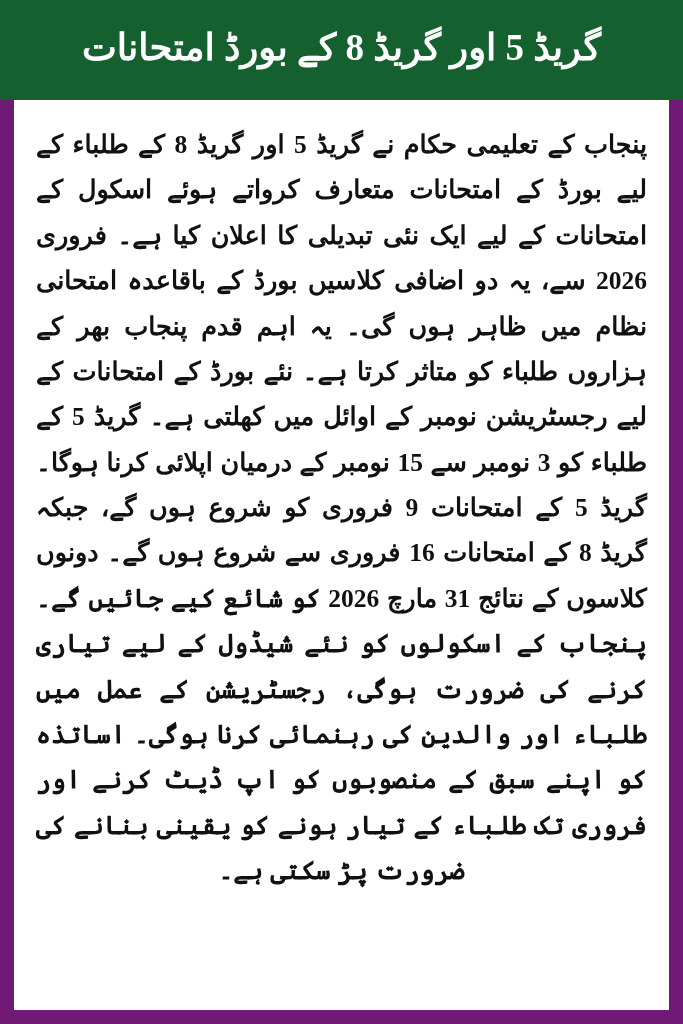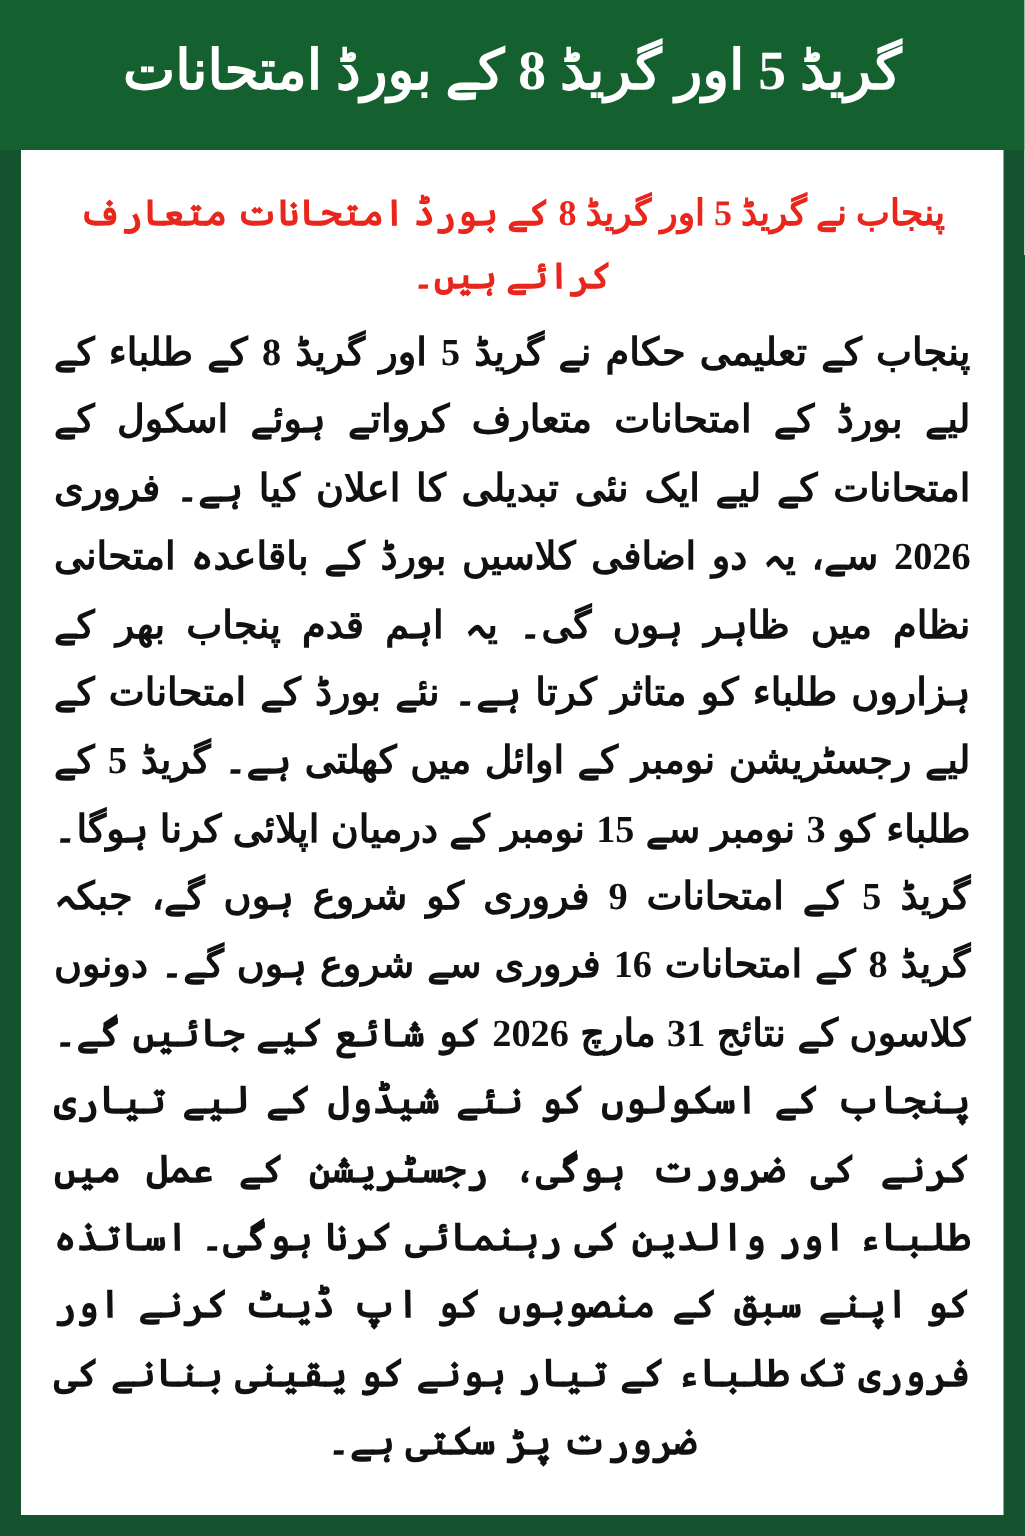--- a/index.html
+++ b/index.html
@@ -10,21 +10,21 @@
     width: 683px;
     height: 1024px;
     background: #ffffff;
     font-family: "Liberation Serif", "DejaVu Serif", serif;
     overflow: hidden;
   }
   .page {
     position: relative;
     width: 683px;
     height: 1024px;
-    background: #14532d;
+    background: #701a75;
     box-sizing: border-box;
     padding: 0;
   }
   .header-band {
     width: 100%;
     height: 100px;
     background: #14612f;
     display: flex;
     align-items: center;
     justify-content: center;
@@ -77,17 +77,16 @@
 </head>
 <body>
 
 <div class="page">
 
   <div class="header-band">
     <h1 class="header-title">گریڈ 5 اور گریڈ 8 کے بورڈ امتحانات</h1>
   </div>
 
   <div class="content-card">
-    <p class="subtitle">پنجاب نے گریڈ 5 اور گریڈ 8 کے بورڈ امتحانات متعارف کرائے ہیں۔</p>
     <p class="body-text">پنجاب کے تعلیمی حکام نے گریڈ 5 اور گریڈ 8 کے طلباء کے لیے بورڈ کے امتحانات متعارف کرواتے ہوئے اسکول کے امتحانات کے لیے ایک نئی تبدیلی کا اعلان کیا ہے۔ فروری 2026 سے، یہ دو اضافی کلاسیں بورڈ کے باقاعدہ امتحانی نظام میں ظاہر ہوں گی۔ یہ اہم قدم پنجاب بھر کے ہزاروں طلباء کو متاثر کرتا ہے۔ نئے بورڈ کے امتحانات کے لیے رجسٹریشن نومبر کے اوائل میں کھلتی ہے۔ گریڈ 5 کے طلباء کو 3 نومبر سے 15 نومبر کے درمیان اپلائی کرنا ہوگا۔ گریڈ 5 کے امتحانات 9 فروری کو شروع ہوں گے، جبکہ گریڈ 8 کے امتحانات 16 فروری سے شروع ہوں گے۔ دونوں کلاسوں کے نتائج 31 مارچ 2026 کو شائع کیے جائیں گے۔ پنجاب کے اسکولوں کو نئے شیڈول کے لیے تیاری کرنے کی ضرورت ہوگی، رجسٹریشن کے عمل میں طلباء اور والدین کی رہنمائی کرنا ہوگی۔ اساتذہ کو اپنے سبق کے منصوبوں کو اپ ڈیٹ کرنے اور فروری تک طلباء کے تیار ہونے کو یقینی بنانے کی ضرورت پڑ سکتی ہے۔</p>
   </div>
 
 </div>
 
 </body></html>

